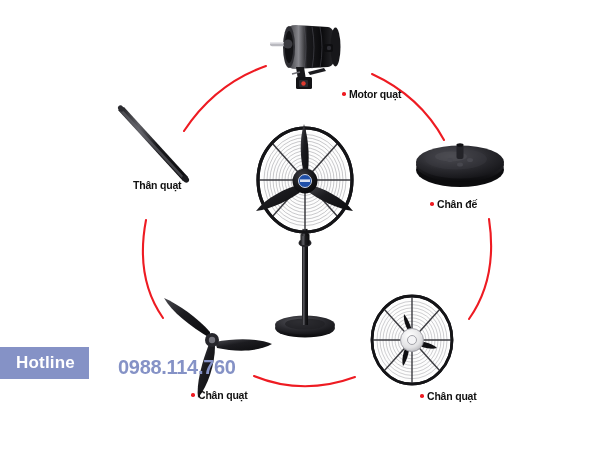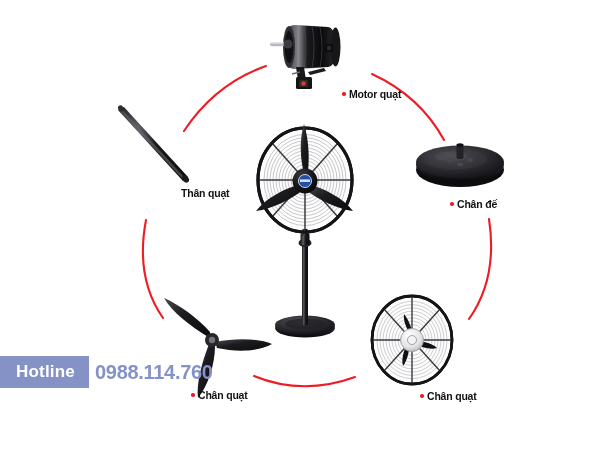--- a/index.html
+++ b/index.html
@@ -42,40 +42,40 @@
     border-radius: 50%;
     vertical-align: middle;
     margin-right: 3.5px;
     position: relative;
     top: -1px;
   }
 
   #hotline-bar {
     position: absolute;
     left: 0;
-    top: 356px;
+    top: 347px;
     display: flex;
-    align-items: center;
+    align-items: flex-end;
     height: 32px;
   }
   #hotline-badge {
     background: #8592c6;
     color: #ffffff;
     font-size: 17px;
     font-weight: bold;
     padding: 0 14px 0 16px;
     height: 32px;
     line-height: 32px;
     letter-spacing: 0.2px;
   }
   #hotline-number {
     color: #8592c6;
     font-size: 20px;
     font-weight: bold;
-    margin-left: 6px;
+    margin-left: 29px;
     letter-spacing: -0.3px;
   }
 </style>
 </head>
 <body>
 
 <div id="stage">
 
   <svg id="diagram-svg" viewBox="0 0 600 450">
     <defs>
@@ -278,25 +278,25 @@
       </g>
       <circle cx="0" cy="0" r="11.5" fill="url(#gCageHub)" stroke="#9a9aa0" stroke-width="0.9"></circle>
       <circle cx="0" cy="0" r="4.5" fill="#f4f4f6" stroke="#8e8e95" stroke-width="0.8"></circle>
     </g>
   </svg>
 
   <div class="part-label" style="left:302px; top:89px;margin-left:40px;">
     <span class="bullet"></span><span>Motor quạt</span>
   </div>
 
-  <div class="part-label no-bullet" style="left:133px; top:188px;margin-left:48px;">
+  <div class="part-label no-bullet" style="left:133px; top:180px;">
     <span>Thân quạt</span>
   </div>
 
-  <div class="part-label" style="left:450px; top:199px;">
+  <div class="part-label" style="left:430px; top:199px;">
     <span class="bullet"></span><span>Chân đế</span>
   </div>
 
   <div class="part-label" style="left:191px; top:390px;">
     <span class="bullet"></span><span>Chân quạt</span>
   </div>
 
   <div class="part-label" style="left:420px; top:391px;">
     <span class="bullet"></span><span>Chân quạt</span>
   </div>

